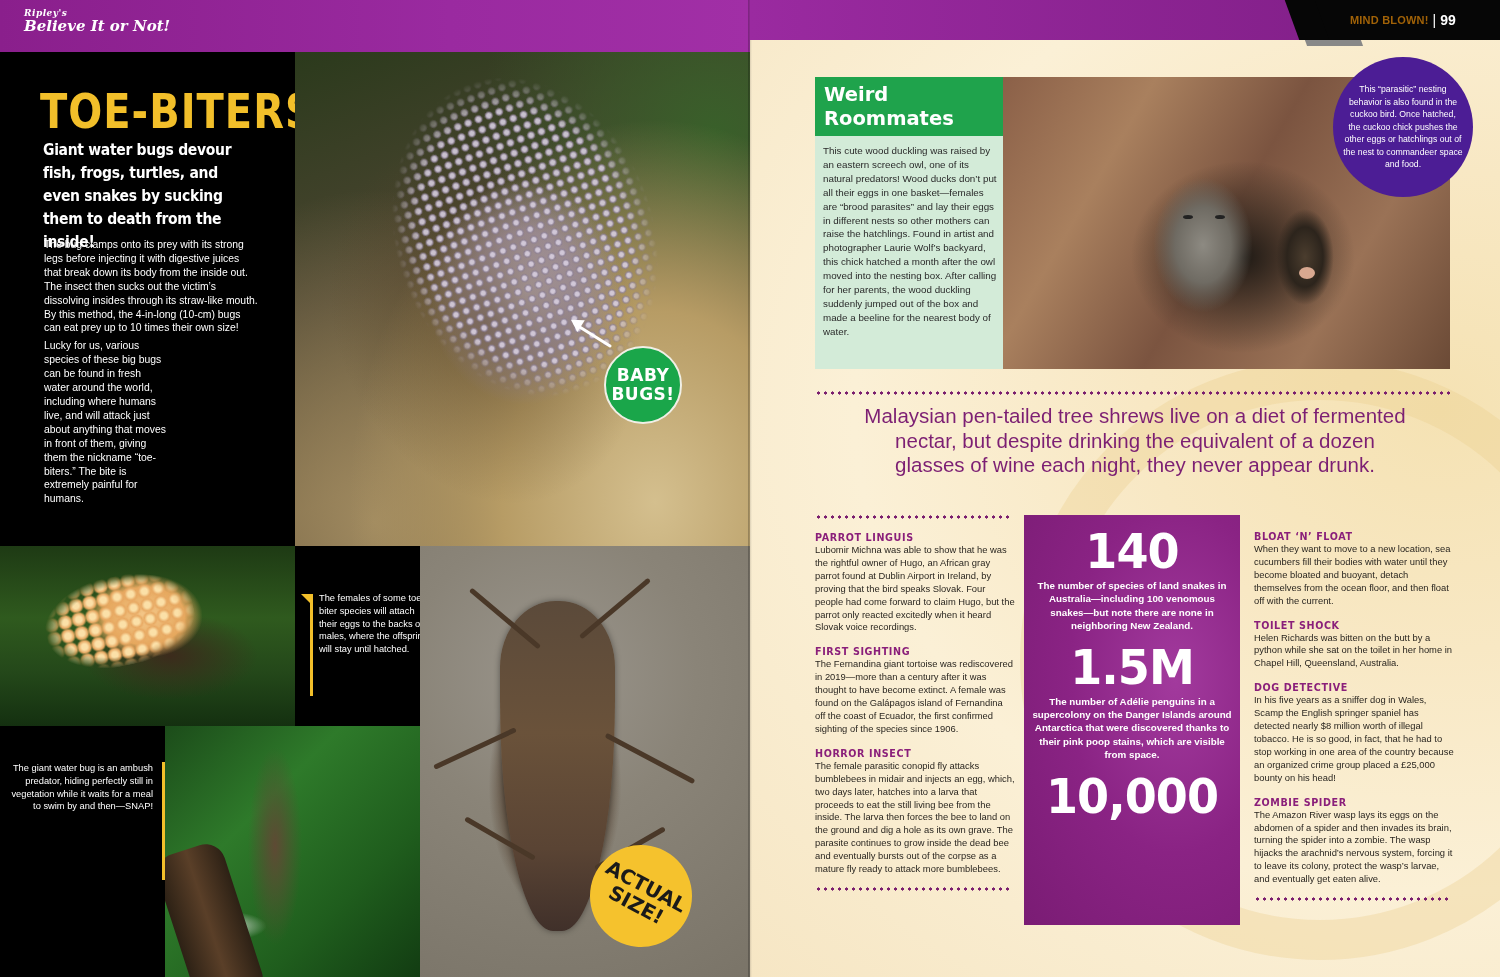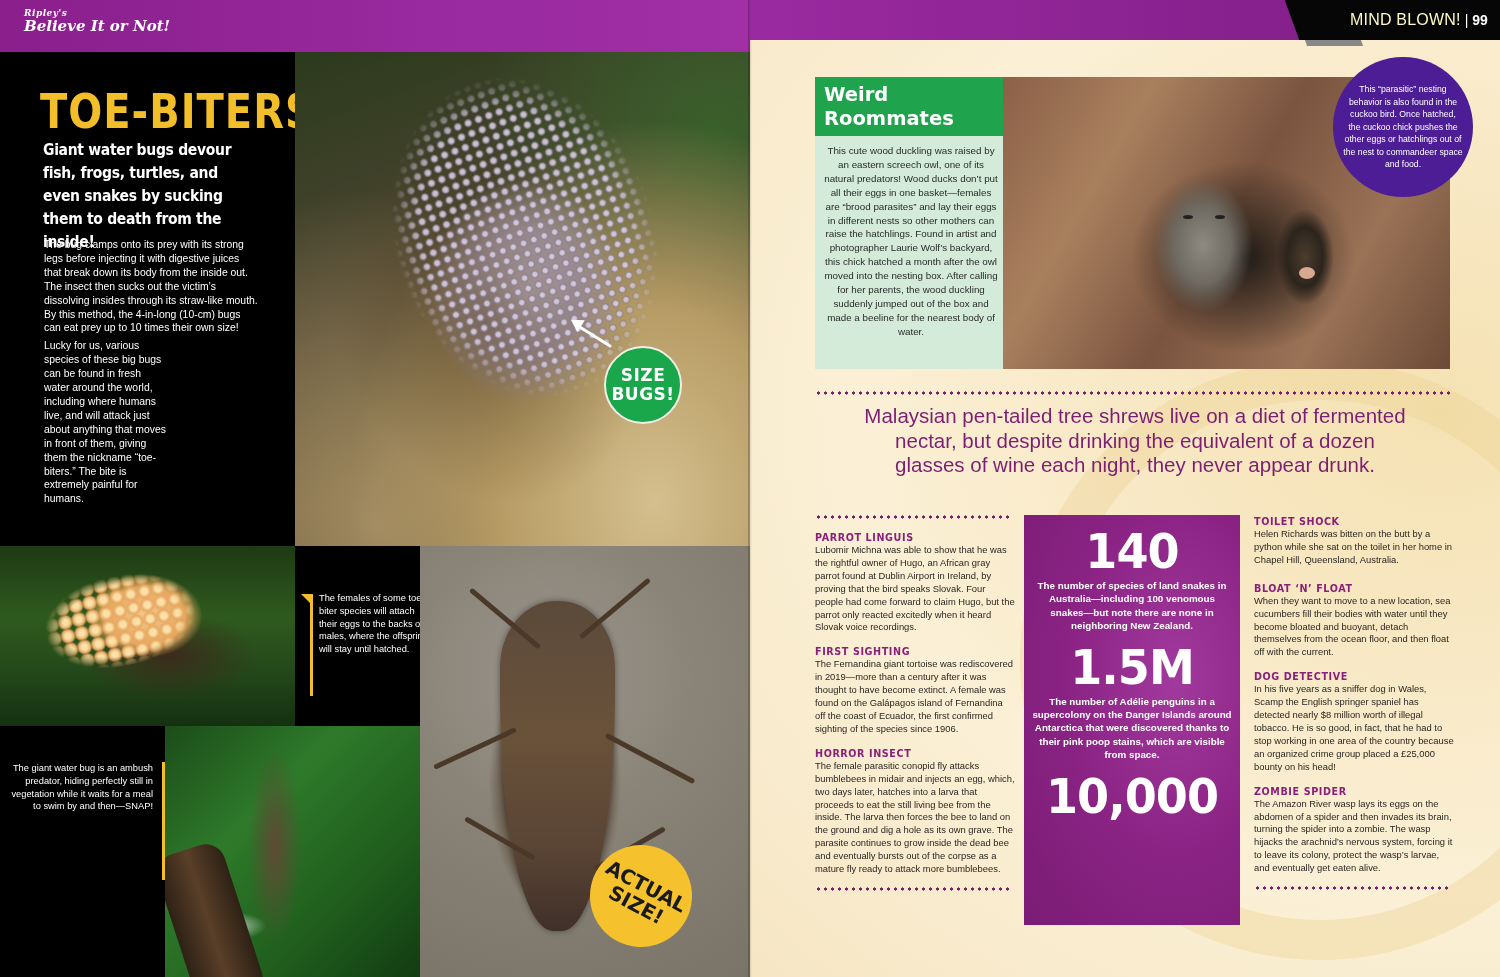--- a/index.html
+++ b/index.html
@@ -17,21 +17,21 @@
   .header-left { position: absolute; left: 0; top: 0; width: 750px; height: 52px;
     background: linear-gradient(90deg, #8a1f8c 0%, #9a2aa0 60%, #a12fa6 100%); }
   .brand { position: absolute; left: 24px; top: 8px; color: #fff; }
   .brand-small { display: block; font-family: "DejaVu Serif", serif; font-style: italic; font-size: 9px; font-weight: bold; letter-spacing: 0.5px; }
   .brand-main { display: block; font-family: "DejaVu Serif", serif; font-style: italic; font-weight: bold; font-size: 15px; margin-top: -1px; }
   .header-right { position: absolute; left: 750px; top: 0; width: 750px; height: 40px;
     background: linear-gradient(90deg, #9a2aa0 0%, #7d1d84 100%); }
   .header-tab { position: absolute; right: 0; top: 0; width: 194px; height: 40px; background: #060606;
     display: flex; align-items: center; justify-content: flex-start; padding-left: 44px; }
   .header-tab::before { content: ""; position: absolute; left: -14px; top: 0; width: 30px; height: 40px; background: #060606; transform: skewX(20deg); }
-  .section-label { position: relative; color: #fef9c3; font-size: 16px; font-weight: 400; letter-spacing: 0.2px; }
+  .section-label { position: relative; color: #a16207; font-size: 11px; font-weight: 700; letter-spacing: 0.2px; }
   .page-sep { position: relative; color: #fff; font-size: 14px; margin: 0 4px; }
   .page-number { position: relative; color: #fff; font-size: 14px; font-weight: 900; }
   .header-shadow { position: absolute; left: 1306px; top: 40px; width: 56px; height: 6px; background: #888; transform: skewX(20deg); }
 
   
   .main-title { position: absolute; left: 40px; top: 84px; color: #f2bf2a; font-family: "DejaVu Sans", sans-serif;
     font-weight: 900; font-size: 40px; letter-spacing: 1px; transform: scaleY(1.18); transform-origin: top left; }
   .subhead { position: absolute; left: 43px; top: 139px; width: 215px; color: #fff; font-family: "DejaVu Sans Condensed", "DejaVu Sans", sans-serif;
     font-weight: bold; font-size: 15.5px; line-height: 23px; letter-spacing: -0.3px; }
   .body-text { position: absolute; left: 44px; top: 238px; width: 215px; color: #fff; font-size: 10.4px; line-height: 13.9px; }
@@ -91,21 +91,21 @@
       radial-gradient(ellipse 30px 110px at 110px 120px, #5e4a34 0%, rgba(0,0,0,0) 90%),
       radial-gradient(ellipse 44px 16px at 62px 200px, #d8dcd8 0%, rgba(0,0,0,0) 90%),
       linear-gradient(135deg, #1c4c1a 0%, #2e7a2a 35%, #1f5d1d 70%, #123c12 100%); }
   .branch { position: absolute; left: 10px; top: 120px; width: 70px; height: 160px; background: linear-gradient(90deg, #2d2115, #5a3f28, #2d2115);
     transform: rotate(-18deg); border-radius: 20px; }
 
   
   .rm-title { position: absolute; left: 815px; top: 77px; width: 188px; height: 59px; background: #1fa34c; color: #fff;
     font-family: "DejaVu Sans", sans-serif; font-weight: 900; font-size: 19.5px; line-height: 24px; padding: 6px 0 0 9px; }
   .rm-body { position: absolute; left: 815px; top: 136px; width: 188px; height: 233px; background: #d3ebd8;
-    color: #2a2a2a; font-size: 9.8px; line-height: 13.9px; padding: 8px 4px 0 8px; text-align: center; }
+    color: #2a2a2a; font-size: 9.8px; line-height: 13.9px; padding: 8px 4px 0 8px; }
   .photo-owl { left: 1003px; top: 77px; width: 447px; height: 292px;
     background:
       radial-gradient(ellipse 62px 84px at 200px 168px, #8d8a82 0%, #6f6b63 45%, rgba(0,0,0,0) 80%),
       radial-gradient(ellipse 36px 60px at 302px 180px, #4b3d2e 0%, #2c241c 50%, rgba(0,0,0,0) 80%),
       radial-gradient(ellipse 140px 120px at 240px 180px, #1f1a15 0%, rgba(0,0,0,0) 80%),
       linear-gradient(120deg, #8b6048 0%, #a9805e 25%, #7b5440 50%, #9a7256 75%, #6b4a36 100%); }
   .owl-eye { position: absolute; width: 10px; height: 4px; background: #222; border-radius: 50%; }
   .duck-beak { position: absolute; left: 296px; top: 190px; width: 16px; height: 12px; background: #d8a890; border-radius: 50%; }
   .badge-cuckoo { left: 1333px; top: 57px; width: 140px; height: 140px; background: #4c1d95; color: #fff;
     font-size: 8.7px; line-height: 12.6px; padding: 0 10px; }
@@ -150,21 +150,21 @@
     <p class="narrow">Lucky for us, various species of these big bugs can be found in fresh water around the world, including where humans live, and will attack just about anything that moves in front of them, giving them the nickname “toe-biters.” The bite is extremely painful for humans.</p>
   </div>
 
   <div class="photo photo-main">
     <div class="bug-body"></div>
     <div class="egg-dots"></div>
   </div>
   <div class="arrow-line"></div>
   <div class="arrow-head"></div>
   <div class="badge badge-baby">
-    <span>SIZE</span>
+    <span>BABY</span>
     <span>BUGS!</span>
   </div>
 
   <div class="photo photo-eggs">
     <div class="egg-cluster"></div>
   </div>
   <div class="caption-box caption-females">
     <span>The females of some toe-biter species will attach their eggs to the backs of males, where the offspring will stay until hatched.</span>
   </div>
 
@@ -242,29 +242,29 @@
 
 <div class="stat-panel">
   <div class="stat-number">140</div>
   <div class="stat-desc">The number of species of land snakes in Australia—including 100 venomous snakes—but note there are none in neighboring New Zealand.</div>
   <div class="stat-number">1.5M</div>
   <div class="stat-desc">The number of Adélie penguins in a supercolony on the Danger Islands around Antarctica that were discovered thanks to their pink poop stains, which are visible from space.</div>
   <div class="stat-number">10,000</div>
 </div>
 
 <div class="facts-col facts-col-right">
-  <div class="fact">
-    <div class="fact-title">TOILET SHOCK</div>
-    <div class="fact-text">Helen Richards was bitten on the butt by a python while she sat on the toilet in her home in Chapel Hill, Queensland, Australia.</div>
-  </div>
   <div class="fact" style="margin-top:15px;">
     <div class="fact-title">BLOAT ‘N’ FLOAT</div>
     <div class="fact-text">When they want to move to a new location, sea cucumbers fill their bodies with water until they become bloated and buoyant, detach themselves from the ocean floor, and then float off with the current.</div>
   </div>
   <div class="fact">
+    <div class="fact-title">TOILET SHOCK</div>
+    <div class="fact-text">Helen Richards was bitten on the butt by a python while she sat on the toilet in her home in Chapel Hill, Queensland, Australia.</div>
+  </div>
+  <div class="fact">
     <div class="fact-title">DOG DETECTIVE</div>
     <div class="fact-text">In his five years as a sniffer dog in Wales, Scamp the English springer spaniel has detected nearly $8 million worth of illegal tobacco. He is so good, in fact, that he had to stop working in one area of the country because an organized crime group placed a £25,000 bounty on his head!</div>
   </div>
   <div class="fact">
     <div class="fact-title">ZOMBIE SPIDER</div>
     <div class="fact-text">The Amazon River wasp lays its eggs on the abdomen of a spider and then invades its brain, turning the spider into a zombie. The wasp hijacks the arachnid’s nervous system, forcing it to leave its colony, protect the wasp’s larvae, and eventually get eaten alive.</div>
   </div>
   <div class="dots dots-bottom"></div>
 </div>
 

